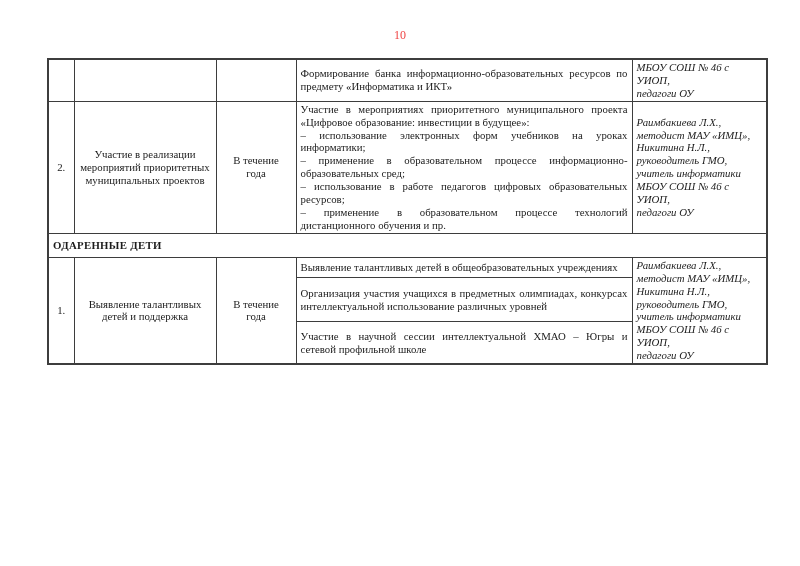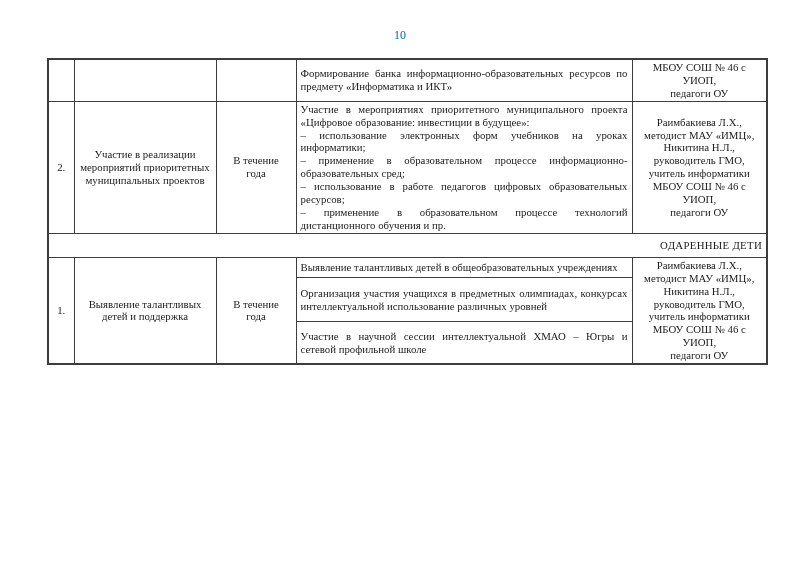--- a/index.html
+++ b/index.html
@@ -16,21 +16,21 @@
     color: #1c1c1c;
     overflow: hidden;
   }
   .page-number {
     position: absolute;
     top: 28px;
     left: 0;
     width: 100%;
     text-align: center;
     font-size: 12px;
-    color: #0369a1;
+    color: #ef4444;
   }
   table.plan-table {
     position: absolute;
     left: 47px;
     top: 58px;
     width: 719px;
     border-collapse: collapse;
     table-layout: fixed;
     border: 2px solid #3d3d3d;
   }
@@ -53,29 +53,29 @@
   }
   .c-content {
     text-align: justify;
     vertical-align: top;
     font-size: 10.4px;
     line-height: 12.8px;
     padding: 2px 5px;
     margin-left: 12px;
   }
   .c-resp {
-    text-align: center;
     font-size: 10.4px;
     line-height: 11.5px;
     padding: 2px 3px;
+    font-style: italic;
   }
   .c-sec {
-    text-align: right;
+    text-align: left;
     vertical-align: top;
-    font-weight: normal;
+    font-weight: bold;
     font-size: 11px;
     padding-top: 3px;
     letter-spacing: 0.3px;
   }
   .row-a td   { height: 31px; }
   .row-b td   { height: 118px; }
   .row-sec td { height: 21px; }
   .row-c1 .c-content { height: 11px; }
   .row-c2 .c-content { height: 31px; }
   .row-c3 .c-content { height: 29px; }

